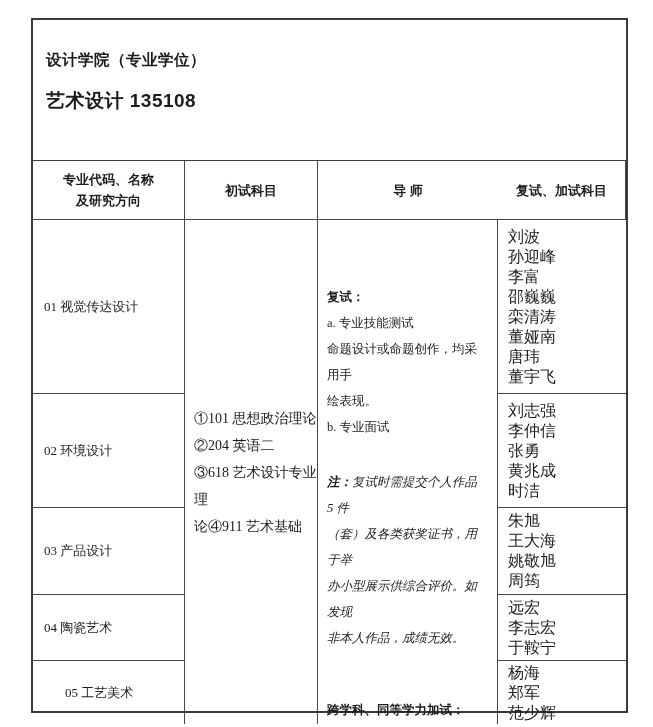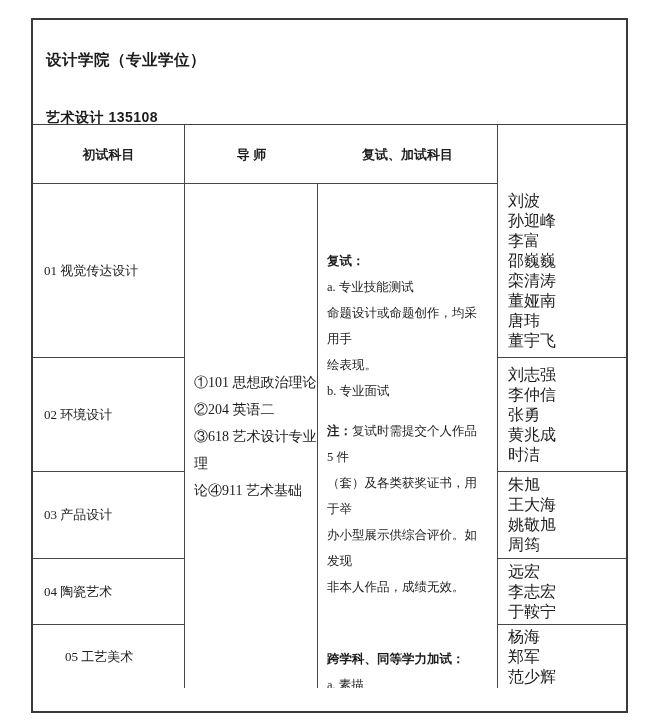--- a/index.html
+++ b/index.html
@@ -1,47 +1,49 @@
 <!DOCTYPE html>
 <html><head>
 <meta charset="utf-8">
 <style>
   * { margin:0; padding:0; box-sizing:border-box; }
   html,body { width:653px; height:727px; background:#ffffff; font-family:"Liberation Serif","DejaVu Serif",serif; color:#1c1c1c; }
   .outer-box { position:absolute; left:31px; top:18px; width:597px; height:695px; border:2px solid #3a3a3a; background:#fff; }
-  .title-area { height:105px; border-bottom:1px solid #3f3f3f; padding:32px 0 0 13px; }
+  .title-area { height:141px; border-bottom:1px solid #3f3f3f; padding:32px 0 0 13px; }
   .title-line1 { font-family:"Liberation Sans","DejaVu Sans",sans-serif; font-weight:bold; font-size:15.5px; line-height:16px; letter-spacing:0.5px; }
-  .title-line2 { font-family:"Liberation Sans","DejaVu Sans",sans-serif; font-weight:bold; font-size:14px; line-height:16px; margin-top:41px; letter-spacing:0.5px; }
+  .title-line2 { font-family:"Liberation Sans","DejaVu Sans",sans-serif; font-weight:bold; font-size:19px; line-height:16px; margin-top:25px; letter-spacing:0.5px; }
   .table { display:grid; grid-template-columns:152px 133px 180px 128px; grid-template-rows:59px 174px 114px 87px 66px 63px; width:593px; }
   .cell { border-right:1px solid #464646; border-bottom:1px solid #464646; overflow:hidden; }
   .no-bb { border-bottom:none; }
   .no-br { border-right:none; }
   .hcell { display:flex; align-items:center; justify-content:center; text-align:center;
            font-family:"Liberation Sans","DejaVu Sans",sans-serif; font-weight:bold; font-size:13px; line-height:21px; white-space:pre-line; }
   .major-cell { display:flex; align-items:center; padding-left:11px; font-size:13px; }
   .advisor-cell { display:flex; flex-direction:column; justify-content:center; padding-left:10px; font-size:16px; line-height:20px; white-space:pre-line; }
   .exam-cell { grid-column:2; grid-row:2 / 7; display:flex; flex-direction:column; justify-content:center; padding-left:9px; font-size:14px; line-height:27px; white-space:pre-line; border-bottom:none; }
   .retest-cell { grid-column:3; grid-row:2 / 7; padding:64px 20px 0 9px; font-size:12.5px; line-height:26px; border-bottom:none; }
   .pre { white-space:pre-line; }
   .bold-label { font-family:"Liberation Sans","DejaVu Sans",sans-serif; font-weight:bold; font-size:12.5px; }
-  .note-block { margin-top:14px; }
+  .note-block { margin-top:29px;font-style:italic; }
   .addtest-block { margin-top:46px; }
 </style>
 </head>
 <body>
 
 <div class="outer-box">
 
   <div class="title-area">
     <div class="title-line1">设计学院（专业学位）</div>
     <div class="title-line2">艺术设计 135108</div>
   </div>
 
   <div class="table">
 
+    <div class="cell hcell">专业代码、名称
+及研究方向</div>
     <div class="cell hcell">初试科目</div>
     <div class="cell hcell no-br">导 师</div>
     <div class="cell hcell">复试、加试科目</div>
 
     <div class="cell major-cell" style="grid-column:1;grid-row:2;">01 视觉传达设计</div>
     <div class="cell exam-cell">①101 思想政治理论
 ②204 英语二
 ③618 艺术设计专业理
 论④911 艺术基础</div>
     <div class="cell retest-cell">

